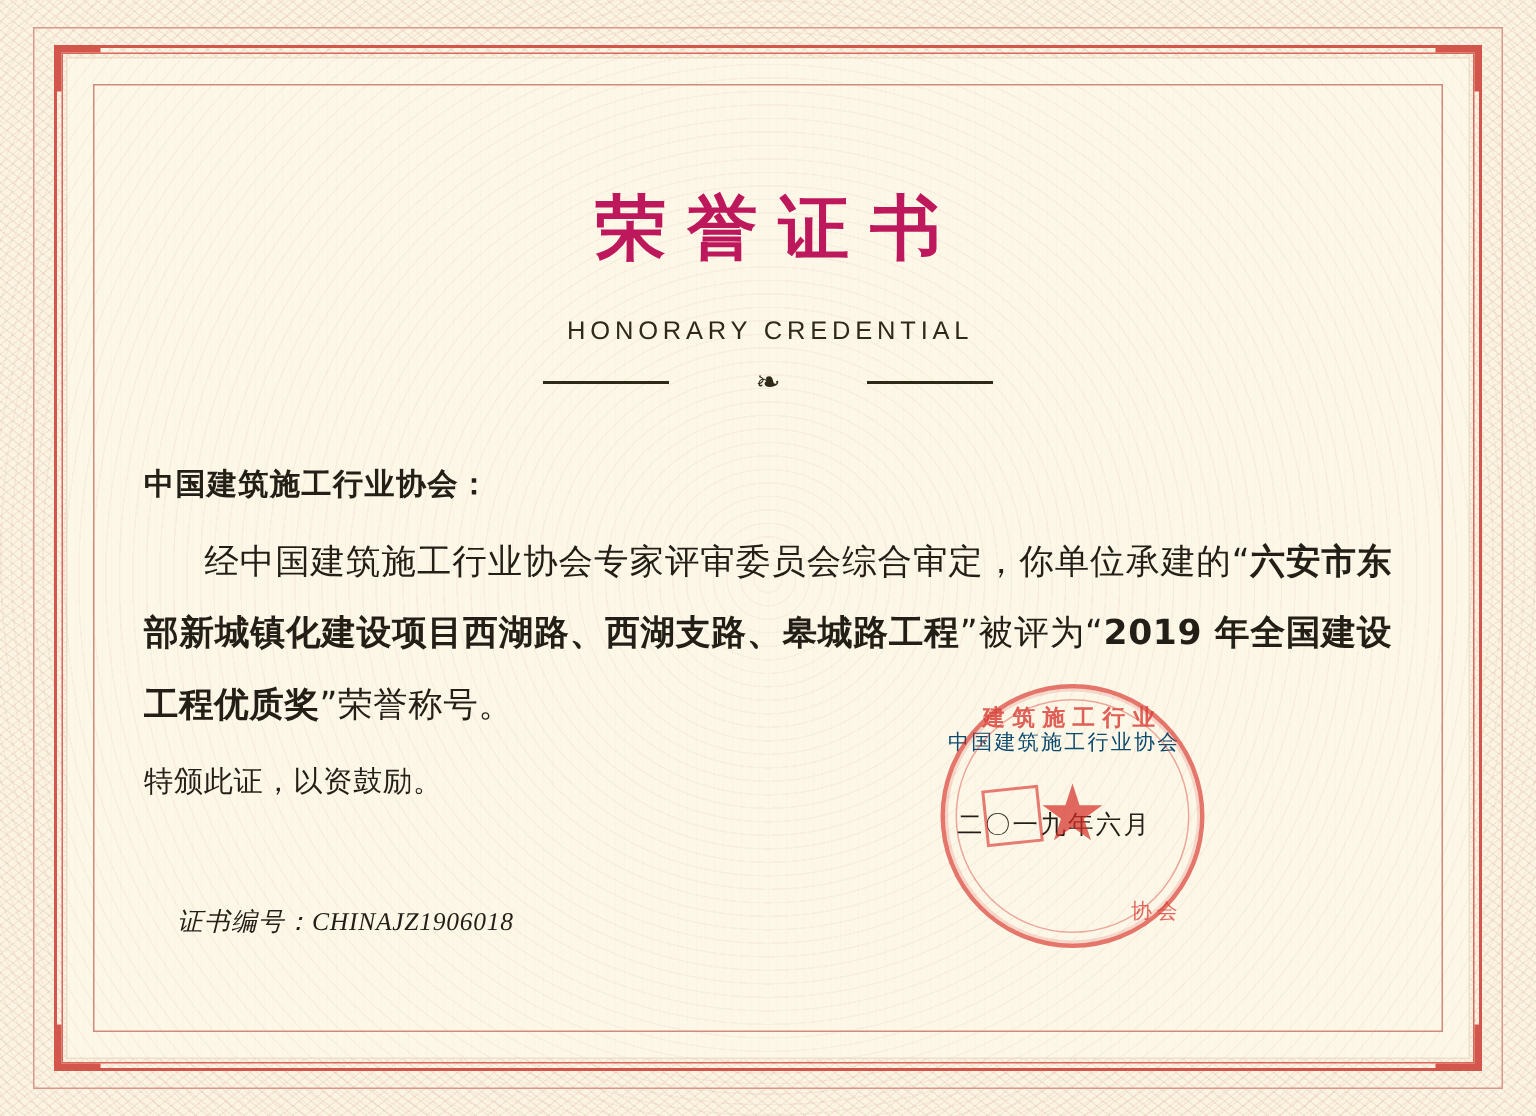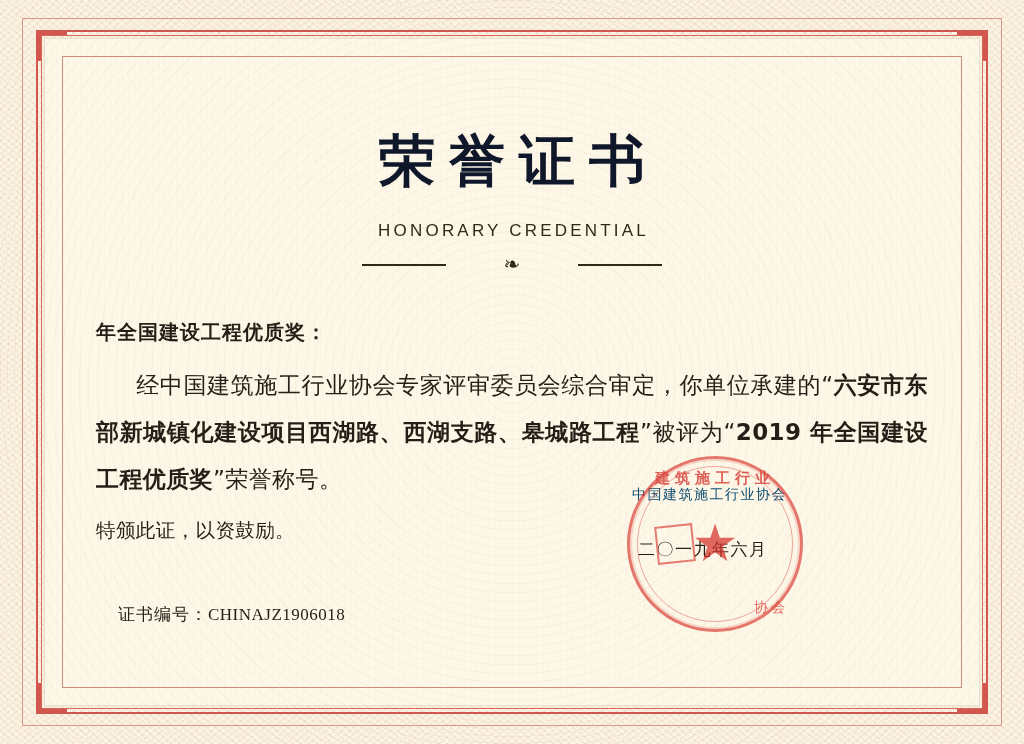--- a/index.html
+++ b/index.html
@@ -96,25 +96,25 @@
     position: absolute;
     left: 62px; top: 56px; right: 62px; bottom: 56px;
     padding: 0;
   }
 
   .title-block {
     text-align: center;
     margin-top: 76px;
   }
   .title-cn {
-    font-family: Liberation Serif, serif;
-    font-size: 56px;
+    font-family: Liberation Mono, monospace;
+    font-size: 47px;
     font-weight: 700;
     letter-spacing: 14px;
-    color: #0f172a;
+    color: #be185d;
     text-indent: 14px;
     line-height: 1.05;
   }
   .title-en {
     margin-top: 30px;
     font-family: "Liberation Sans", sans-serif;
     font-size: 17px;
     letter-spacing: 3.2px;
     color: #2f2a18;
     text-indent: 3px;
@@ -258,20 +258,21 @@
 
   .cert-no {
     position: absolute;
     left: 56px;
     bottom: 62px;
     font-family: "DejaVu Sans", sans-serif;
     font-size: 17px;
     letter-spacing: 1px;
     color: #231f16;
     white-space: nowrap;
+    font-style: italic;
   }
   .cert-no .num {
     font-family: "Liberation Serif", serif;
     letter-spacing: 0.5px;
   }
 </style>
 </head>
 <body>
 
 <div class="page">
@@ -294,21 +295,21 @@
       <div class="title-cn">荣誉证书</div>
       <div class="title-en">HONORARY CREDENTIAL</div>
       <div class="divider">
         <span class="bar l"></span>
         <span class="flourish">❧</span>
         <span class="bar r"></span>
       </div>
     </div>
 
     <div class="body-text">
-      <div class="salutation">年全国建设工程优质奖：</div>
+      <div class="salutation">中国建筑施工行业协会：</div>
       <div class="para">
         <span class="ind"></span><span>经中国建筑施工行业协会专家评审委员会综合审定，你单位承建的“</span><b>六安市东部新城镇化建设项目西湖路、西湖支路、皋城路工程</b><span>”被评为“</span><b>2019 年全国建设工程优质奖</b><span>”荣誉称号。</span>
       </div>
       <div class="para2">
         <span class="ind"></span><span>特颁此证，以资鼓励。</span>
       </div>
     </div>
 
     <div class="sign-area">
       <div class="sign-org">中国建筑施工行业协会</div>

